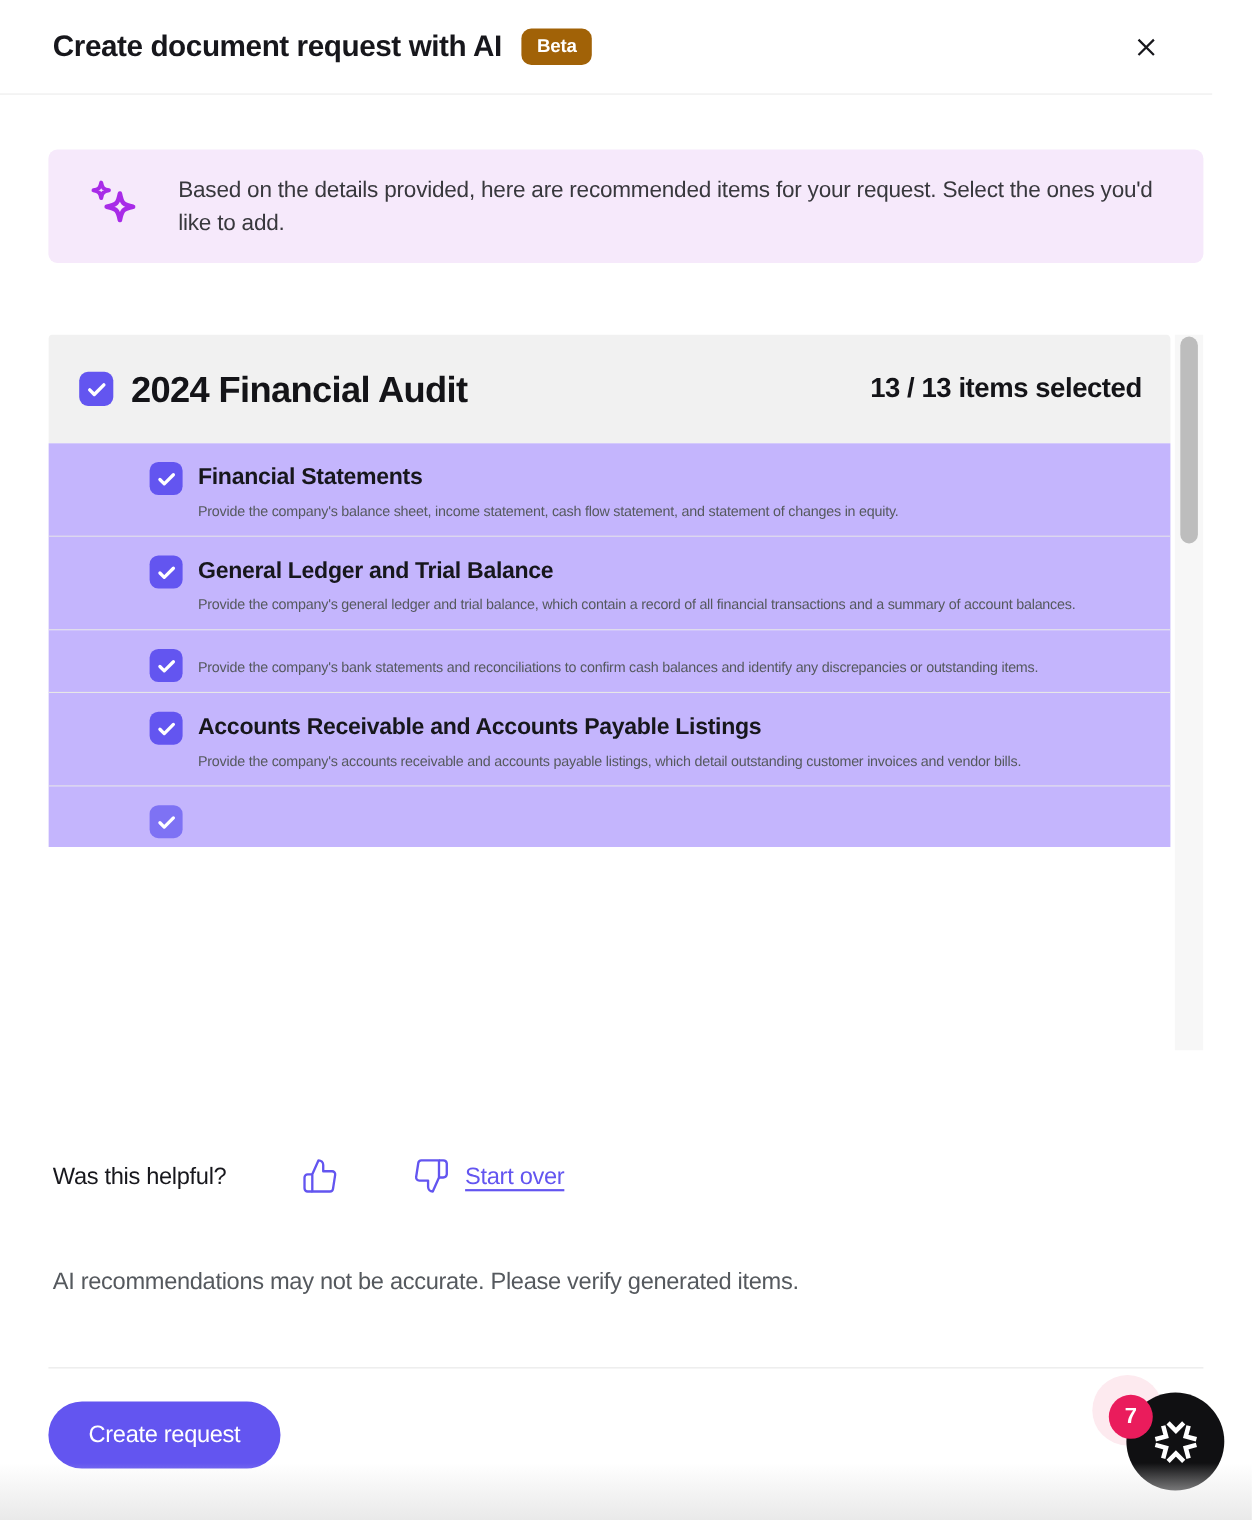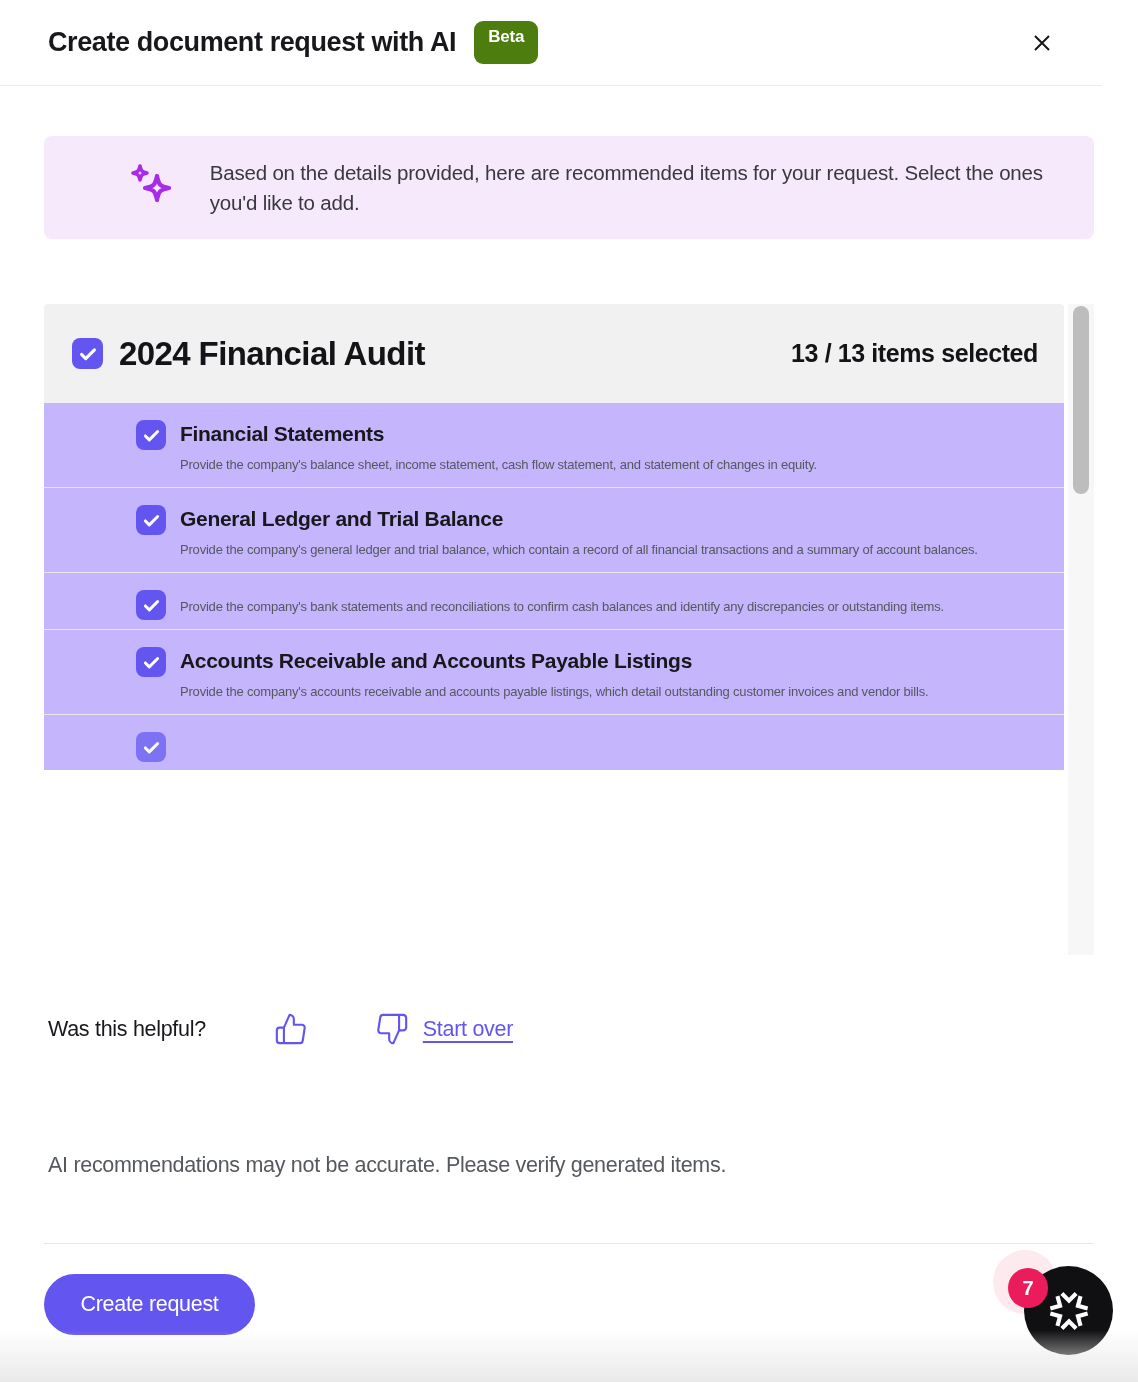--- a/index.html
+++ b/index.html
@@ -17,36 +17,36 @@
     position:absolute; top:0; left:0; width:1102px; height:86px;
     border-bottom:1px solid #ececec;
     display:flex; align-items:center;
     padding:0 44px 0 48px;
   }
   .modal-title {
     font-size:27px; font-weight:700; letter-spacing:-0.4px; color:#17171c;
   }
   .beta-badge {
     margin-left:18px;
-    background:#4d7c0f; color:#ffffff;
+    background:#a16207; color:#ffffff;
     font-size:17px; font-weight:700;
-    padding:6px 14px 17px; border-radius:9px;
+    padding:6px 14px 7px; border-radius:9px;
     letter-spacing:-0.2px;
   }
   .close-btn {
     margin-left:auto; width:32px; height:32px;
     display:flex; align-items:center; justify-content:center;
     cursor:pointer;
   }
 
   
   .ai-banner {
     position:absolute; top:136px; left:44px; width:1050px; height:103px;
     background:#f6e9fb; border-radius:8px;
-    display:flex; align-items:center;padding-left:48px;
+    display:flex; align-items:center;
   }
   .sparkle-wrap { width:118px; display:flex; justify-content:center; }
   .banner-text {
     font-size:20.5px; line-height:30px; color:#38383d;
     width:886px; letter-spacing:-0.2px;
   }
 
   
   .list-panel {
     position:absolute; top:304px; left:44px; width:1050px; height:651px;
@@ -82,21 +82,21 @@
     position:absolute; top:0; right:0; width:26px; height:651px;
     background:#f7f7f7;
   }
   .scroll-thumb {
     position:absolute; top:2px; left:5px; width:16px; height:188px;
     background:#bdbdbd; border-radius:8px; cursor:pointer;
   }
 
   
   .feedback-row {
-    position:absolute; top:1012px; left:48px;
+    position:absolute; top:1052px; left:48px;
     display:flex; align-items:center;gap:14px;
   }
   .feedback-q { font-size:21.5px; letter-spacing:-0.3px; color:#17171c; }
   .thumb-btn { margin-left:54px; cursor:pointer; display:flex; }
   .thumb-btn.down { margin-left:53px; }
   .start-over {
     font-size:21.5px; color:#6355f0;
     text-decoration:underline; text-underline-offset:5px;
     letter-spacing:-0.3px; cursor:pointer;
   }

